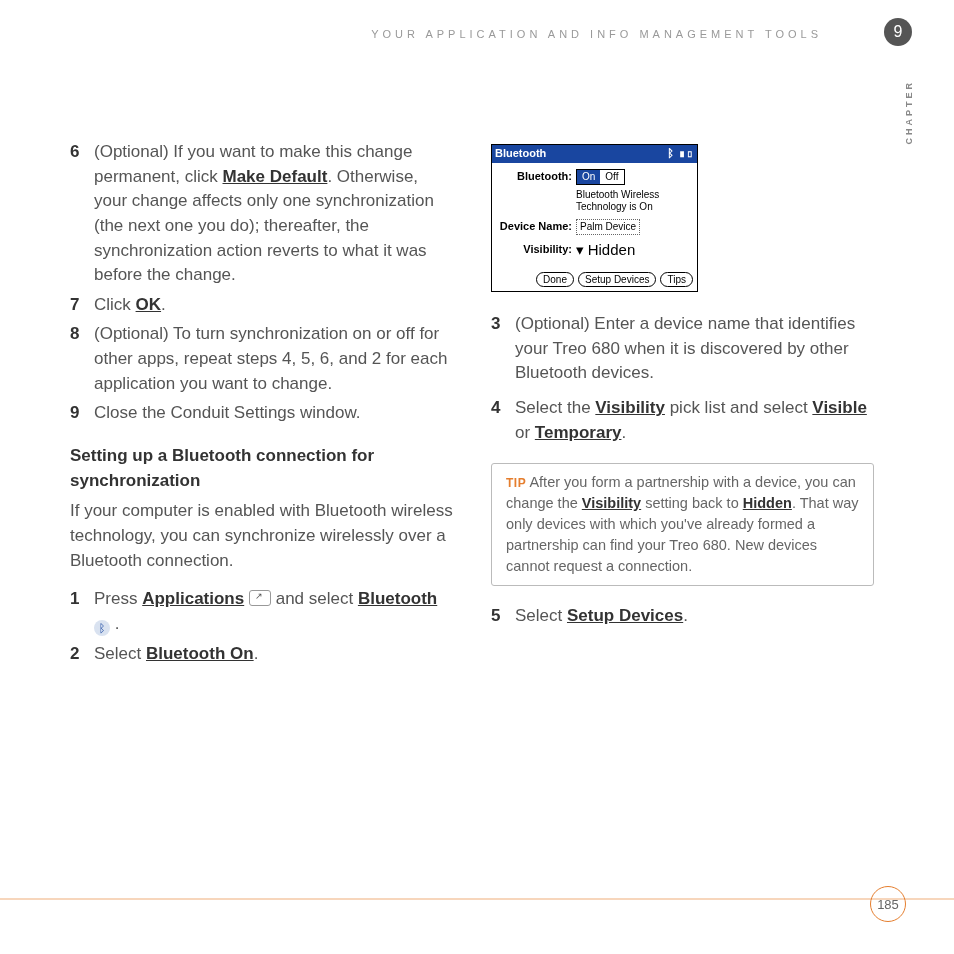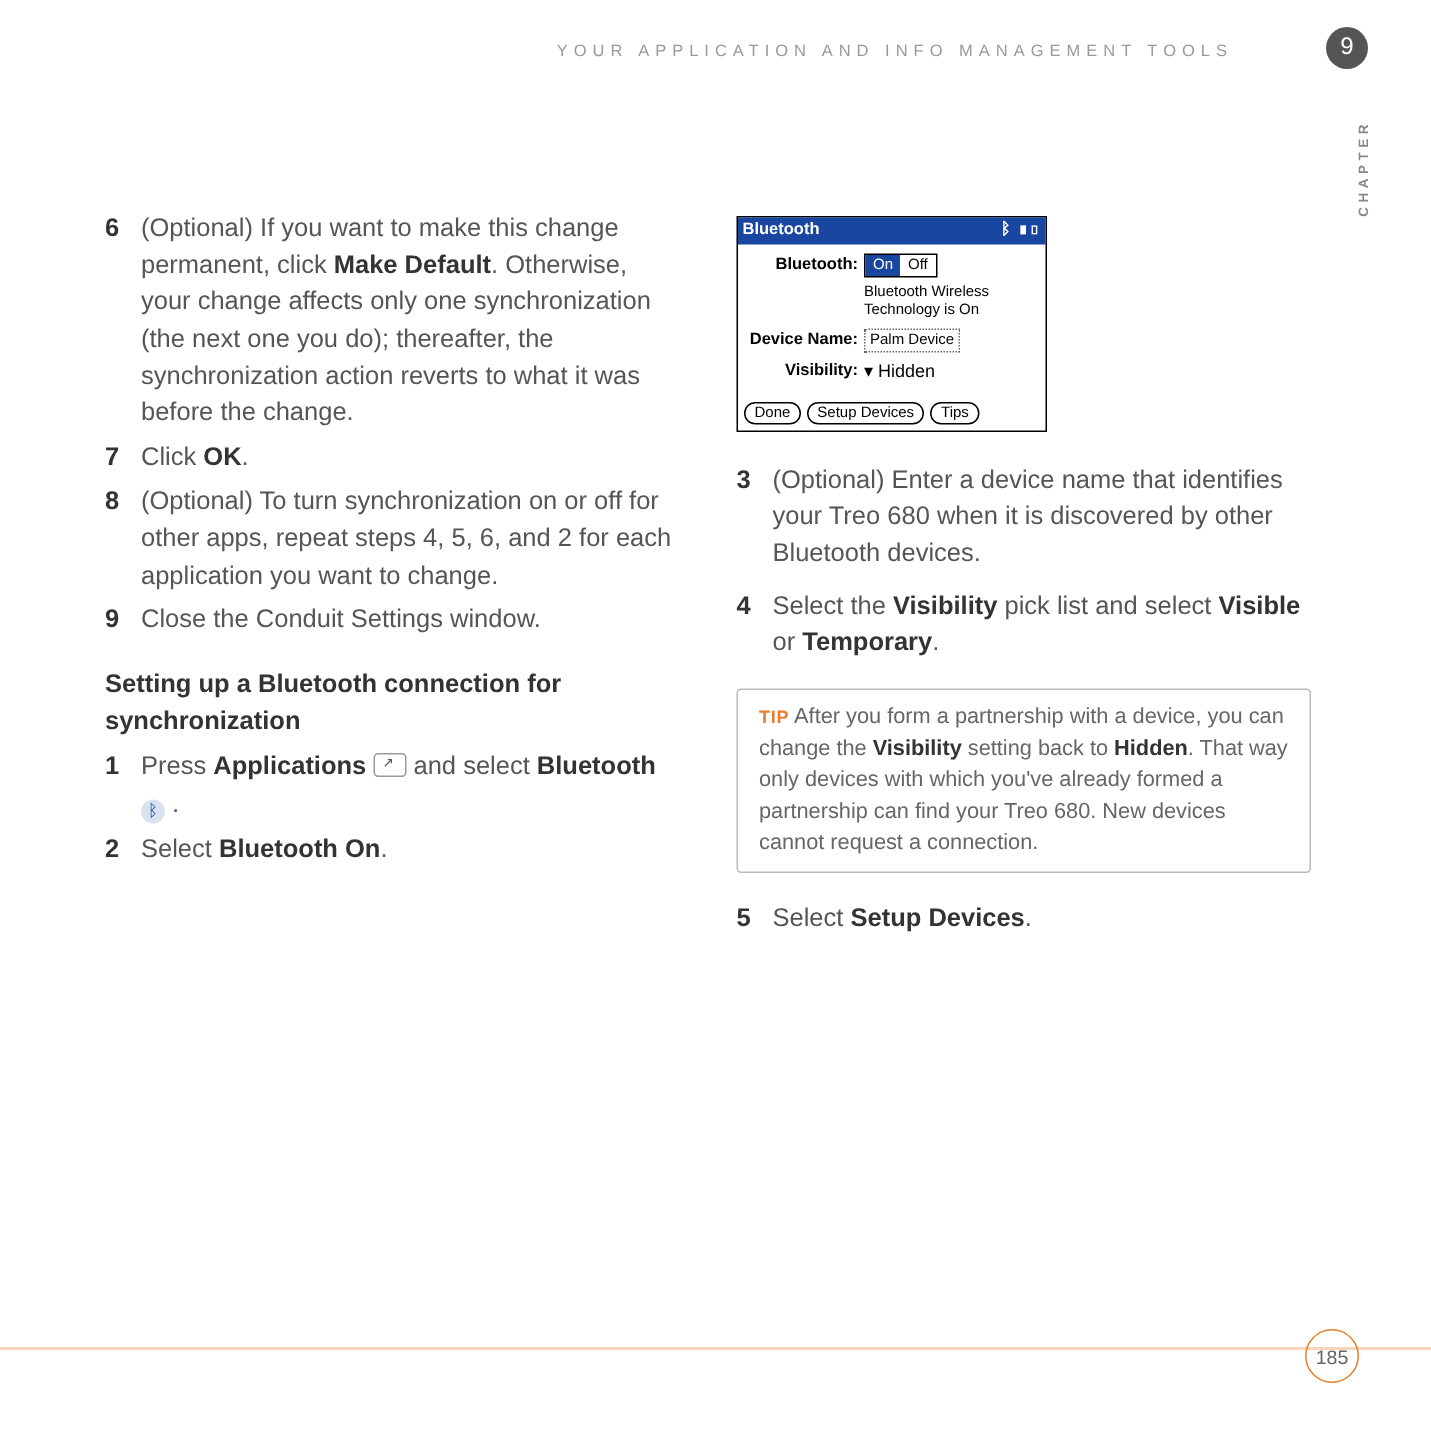--- a/index.html
+++ b/index.html
@@ -72,21 +72,21 @@
     margin-bottom: 5px;
   }
   .step .num {
     flex: 0 0 24px;
     font-weight: 700;
     color: #333;
   }
   .step .txt {
     flex: 1;
   }
-  strong.bold { font-weight: 700; color:#333; }
+  strong.bold { font-weight: 700; color:#333;text-decoration:underline; }
   .subhead {
     font-weight: 700;
     color: #333;
     margin: 18px 0 6px 0;
   }
   .para { margin: 0 0 14px 0; }
   .note-label { color: #e57e2e; font-weight:700; font-size:15px; letter-spacing:0.3px;}
   .tip-box {
     border: 1px solid #bbb;
     border-radius: 3px;
@@ -126,22 +126,22 @@
   .shot .titlebar .icons { letter-spacing:1px; }
   .shot .body { padding:6px 6px 4px 6px; }
   .shot .row { display:flex; align-items:center; margin-bottom:4px; }
   .shot .lbl { width:74px; text-align:right; font-weight:bold; padding-right:4px;}
   .toggle { display:flex; border:1px solid #000; height:14px;}
   .toggle span { padding:0 5px; font-size:10px; line-height:14px;}
   .toggle .on { background:#1946a0; color:#fff;}
   .toggle .off { background:#fff;}
   .subtxt { font-size:10px; margin-left:78px; line-height:1.2; margin-bottom:6px;}
   .devname { border:1px dotted #666; padding:0 3px; font-size:10px;text-align:center;}
-  .vis { font-size:12px; }
-  .shot .btnbar { display:flex; justify-content:flex-start; padding:3px 4px 4px 4px; gap:4px;}
+  .vis { font-size:15px; }
+  .shot .btnbar { display:flex; justify-content:flex-end; padding:3px 4px 4px 4px; gap:4px;}
   .pill { border:1px solid #000; border-radius:8px; padding:0 6px; font-size:10px; line-height:13px; background:#fff;}
 
   .footer-line {
     position:absolute; left:0; right:0; bottom:54px; height:2px; background:#e57e2e; opacity:0.32;
   }
   .page-num {
     position:absolute; bottom:32px; right:48px;
     width:34px; height:34px; border:1px solid #e57e2e; border-radius:50%;
     display:flex; align-items:center; justify-content:center; font-size:13px; color:#666;
   }
@@ -172,20 +172,21 @@
       <div class="step">
         <div class="num">8</div>
         <div class="txt">(Optional)  To turn synchronization on or off for other apps, repeat steps 4, 5, 6, and 2 for each application you want to change.</div>
       </div>
       <div class="step">
         <div class="num">9</div>
         <div class="txt">Close the Conduit Settings window.</div>
       </div>
 
       <div class="subhead">Setting up a Bluetooth connection for synchronization</div>
+      <div class="para">If your computer is enabled with Bluetooth wireless technology, you can synchronize wirelessly over a Bluetooth connection.</div>
 
       <div class="step">
         <div class="num">1</div>
         <div class="txt">
           <span>Press </span><strong class="bold">Applications</strong>
           <span class="icon-app"></span>
           <span> and select </span><strong class="bold">Bluetooth</strong>
           <span class="icon-bt">ᛒ</span><span> .</span>
         </div>
       </div>

